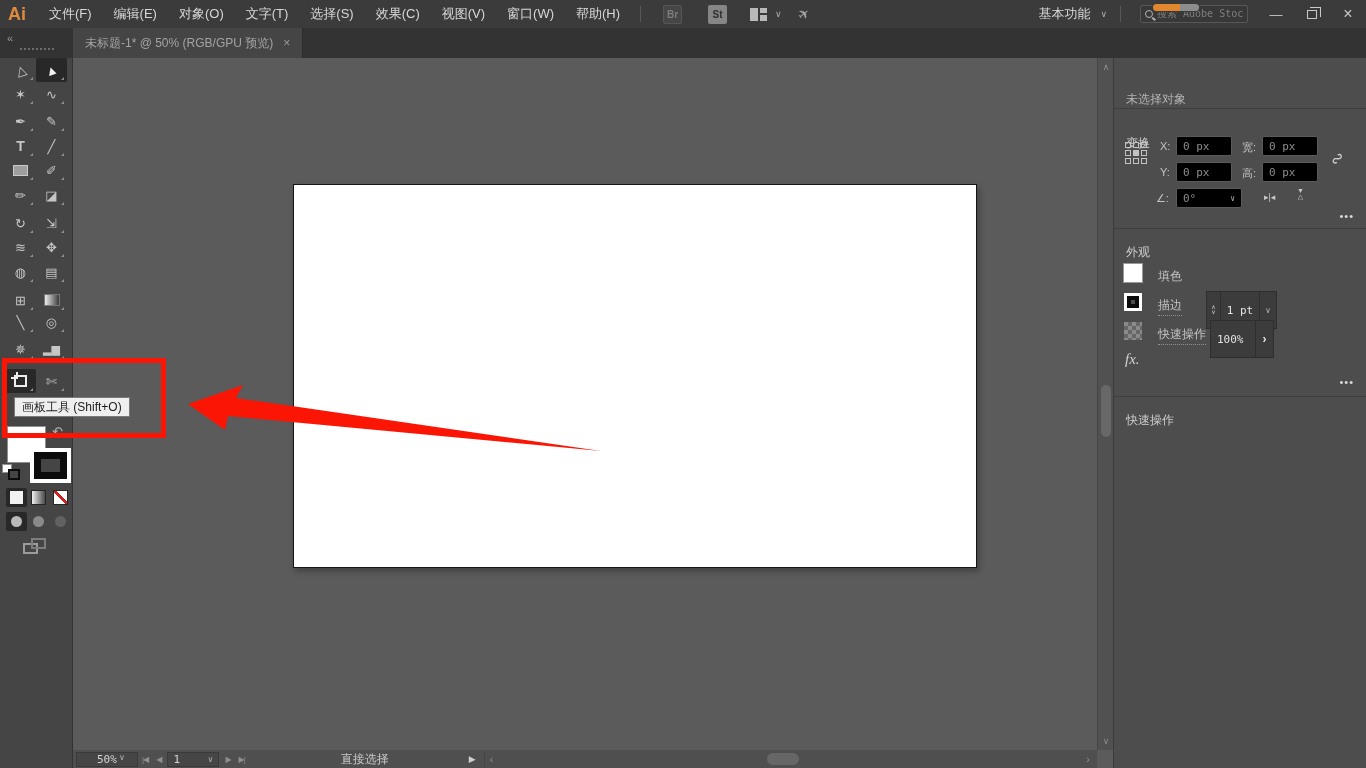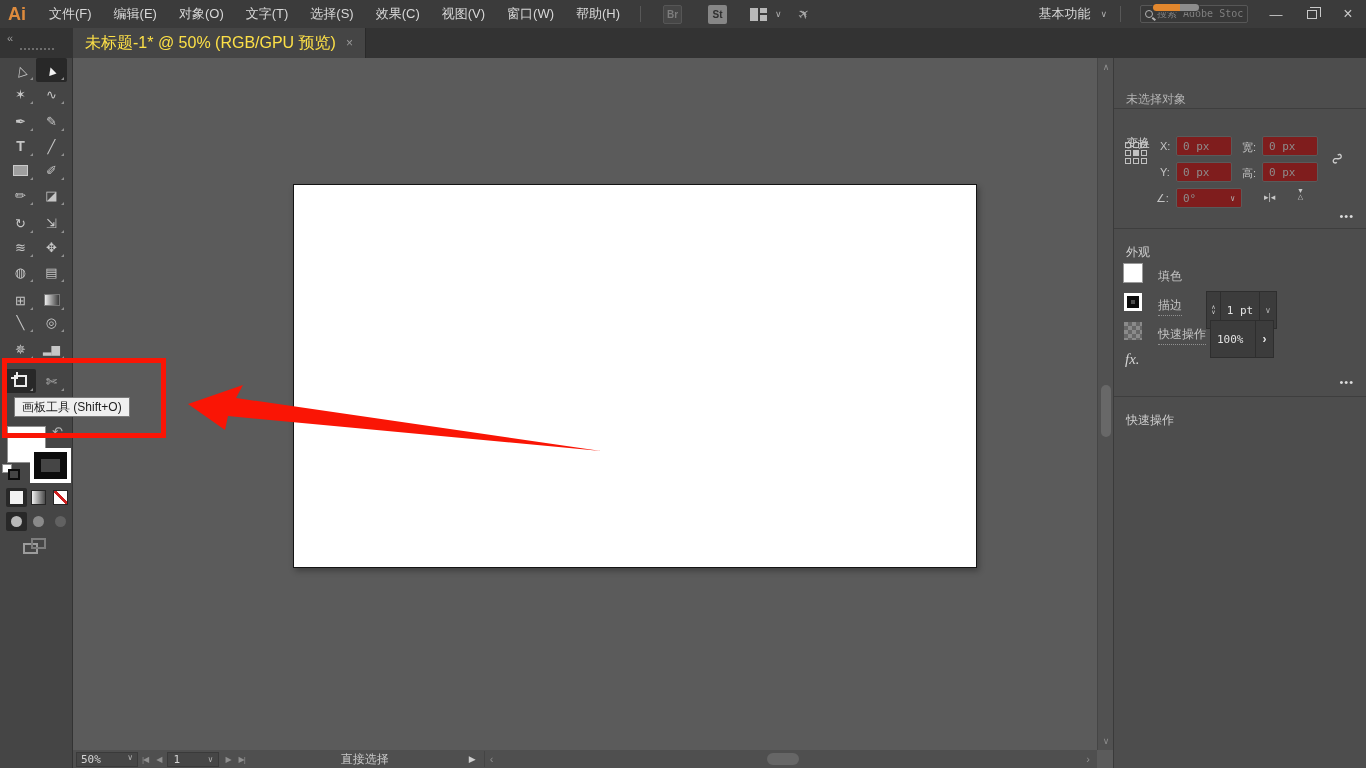--- a/index.html
+++ b/index.html
@@ -26,21 +26,21 @@
   .search-ph{color:#7f7f7f;font-family:"DejaVu Sans Mono",monospace;font-size:10px;margin-left:4px;white-space:nowrap;overflow:hidden}
   .pill{position:absolute;left:12px;top:-2px;width:46px;height:7px;border-radius:4px;background:linear-gradient(90deg,#e2872d 0 58%,#8d8d8d 58% 100%);box-shadow:0 0 0 1px #3b3b3b}
   .winbtn{width:36px;height:28px;display:flex;align-items:center;justify-content:center;color:#c9c9c9;font-size:13px}
   .restore-ic{width:10px;height:9px;border:1px solid #c9c9c9;position:relative;background:#3b3b3b}
   .restore-ic::before{content:"";position:absolute;left:2px;top:-4px;width:10px;height:9px;border:1px solid #c9c9c9;border-bottom:none;border-left:none}
 
   
   #tabbar{position:absolute;left:0;top:28px;width:1366px;height:30px;background:#333333}
   .collapse{position:absolute;left:7px;top:4px;color:#9b9b9b;font-size:11px}
   .doctab{position:absolute;left:73px;top:0;height:30px;background:#454545;display:flex;align-items:center;padding:0 12px;gap:10px;border-right:1px solid #2a2a2a}
-  .doctab .t{color:#fde047;font-size:16px;white-space:nowrap}
+  .doctab .t{color:#a3a3a3;font-size:12px;white-space:nowrap}
   .doctab .x{color:#9a9a9a;font-size:12px}
   .grip{position:absolute;left:20px;top:48px;width:34px;border-top:2px dotted #6d6d6d}
 
   
   #toolbar{position:absolute;left:0;top:58px;width:73px;height:710px;background:#454545;border-right:1px solid #333}
   .trow{position:absolute;left:5px;display:flex}
   .tcell{width:31px;height:24px;display:flex;align-items:center;justify-content:center;color:#c6c6c6;font-size:13px;position:relative}
   .tcell::after{content:"";position:absolute;right:3px;bottom:2px;border-left:3px solid transparent;border-bottom:3px solid #909090}
   .tcell.active{background:#282828;border-radius:2px;color:#f2f2f2}
   .rot{display:inline-block;transform:rotate(-18deg)}
@@ -84,42 +84,42 @@
 
   
   #rpanel{position:absolute;left:1113px;top:58px;width:253px;height:710px;background:#4d4d4d;border-left:1px solid #3a3a3a}
   .ptabs{height:26px;display:flex;background:#434343;border-bottom:1px solid #393939}
   .ptab{padding:0 15px;line-height:26px;font-size:12px;color:#aeaeae;border-right:1px solid #393939}
   .ptab.active{background:#4d4d4d;color:#e8e8e8}
   .pdiv{position:absolute;left:0;width:253px;height:1px;background:#3e3e3e}
   .sect{color:#cdcdcd;font-size:12px}
   .dim{color:#b3b3b3}
   .plabel{color:#c3c3c3;font-size:11px}
-  .pfield{position:absolute;height:20px;background:#7f1d1d;border:1px solid #5a5a5a;border-radius:2px;color:#8d8d8d;font-family:"DejaVu Sans Mono",monospace;font-size:11px;display:flex;align-items:center;padding:0 6px}
+  .pfield{position:absolute;height:20px;background:#000000;border:1px solid #5a5a5a;border-radius:2px;color:#8d8d8d;font-family:"DejaVu Sans Mono",monospace;font-size:11px;display:flex;align-items:center;padding:0 6px}
   .refgrid{position:absolute;left:11px;top:84px;display:grid;grid-template-columns:repeat(3,6px);grid-template-rows:repeat(3,6px);gap:2px}
   .refgrid i{border:1px solid #c2c2c2}
   .refgrid i.c{background:#c2c2c2}
   .linkic{position:absolute;left:216px;top:90px;color:#cbcbcb;font-size:17px;transform:rotate(-45deg)}
   .fliph{position:absolute;left:150px;top:134px;color:#c9c9c9;font-size:9px;letter-spacing:0}
   .flipv{position:absolute;left:183px;top:130px;color:#c9c9c9;font-size:7px;line-height:6px;text-align:center}
   .more{position:absolute;right:12px;color:#dcdcdc;font-size:11px;letter-spacing:1px}
   .swatch{position:absolute;left:10px;width:18px;height:18px}
   .sw-fill{background:#fff;box-shadow:0 0 0 1px #999}
   .sw-stroke{background:#fff}
   .sw-stroke::before{content:"";position:absolute;inset:3px;border:4px solid #0b0b0b;background:#4d4d4d}
   .sw-checker{background-color:#9a9a9a;background-image:linear-gradient(45deg,#6e6e6e 25%,transparent 25%,transparent 75%,#6e6e6e 75%),linear-gradient(45deg,#6e6e6e 25%,transparent 25%,transparent 75%,#6e6e6e 75%);background-size:8px 8px;background-position:0 0,4px 4px;opacity:.8}
   .linklbl{border-bottom:1px dotted #909090;padding-bottom:1px}
   .ctrl{height:38px;background:#3c3c3c;border:1px solid #2e2e2e;color:#e3e3e3;display:flex;align-items:center;justify-content:center}
   .stepper{width:15px;flex-direction:column;font-size:6px;line-height:5px;color:#cfcfcf}
   .val{font-family:"DejaVu Sans Mono",monospace;font-size:11px}
   .fx{position:absolute;left:11px;font-style:italic;font-family:"Liberation Serif",serif;font-size:15px;color:#d3d3d3}
 
   
   #statusbar{position:absolute;left:73px;top:750px;width:1024px;height:18px;background:#4f4f4f;display:flex;align-items:center;font-size:11px}
-  .zoombox{width:62px;height:15px;background:#464646;border:1px solid #3a3a3a;display:flex;padding:0 4px;margin-left:3px;gap:2px}
+  .zoombox{width:62px;height:15px;background:#464646;border:1px solid #3a3a3a;display:flex;padding:0 20px;margin-left:3px;gap:2px}
   .zoombox .zv{font-family:"DejaVu Sans Mono",monospace;color:#d5d5d5;flex:1}
   .navic{color:#8f8f8f;font-size:8px;padding:0 4px;letter-spacing:-1px}
   .abnum{width:52px;height:15px;background:#464646;border:1px solid #3a3a3a;display:flex;align-items:center;padding:0 5px;gap:2px;margin:0 2px}
   .abnum .av{font-family:"DejaVu Sans Mono",monospace;color:#d5d5d5;flex:1}
   .statustxt{color:#c9c9c9;margin-left:92px;font-size:12px}
   .playic{color:#cfcfcf;font-size:9px;margin-left:80px}
   .hscroll{flex:1;height:16px;display:flex;align-items:center;margin:0 2px 0 8px;border-left:1px solid #444;position:relative}
   .hs-arr{color:#8f8f8f;font-size:11px;padding:0 5px}
   .hs-track{flex:1;height:14px;position:relative}
   .hs-thumb{position:absolute;left:46%;top:1px;width:32px;height:12px;background:#666;border-radius:6px}

